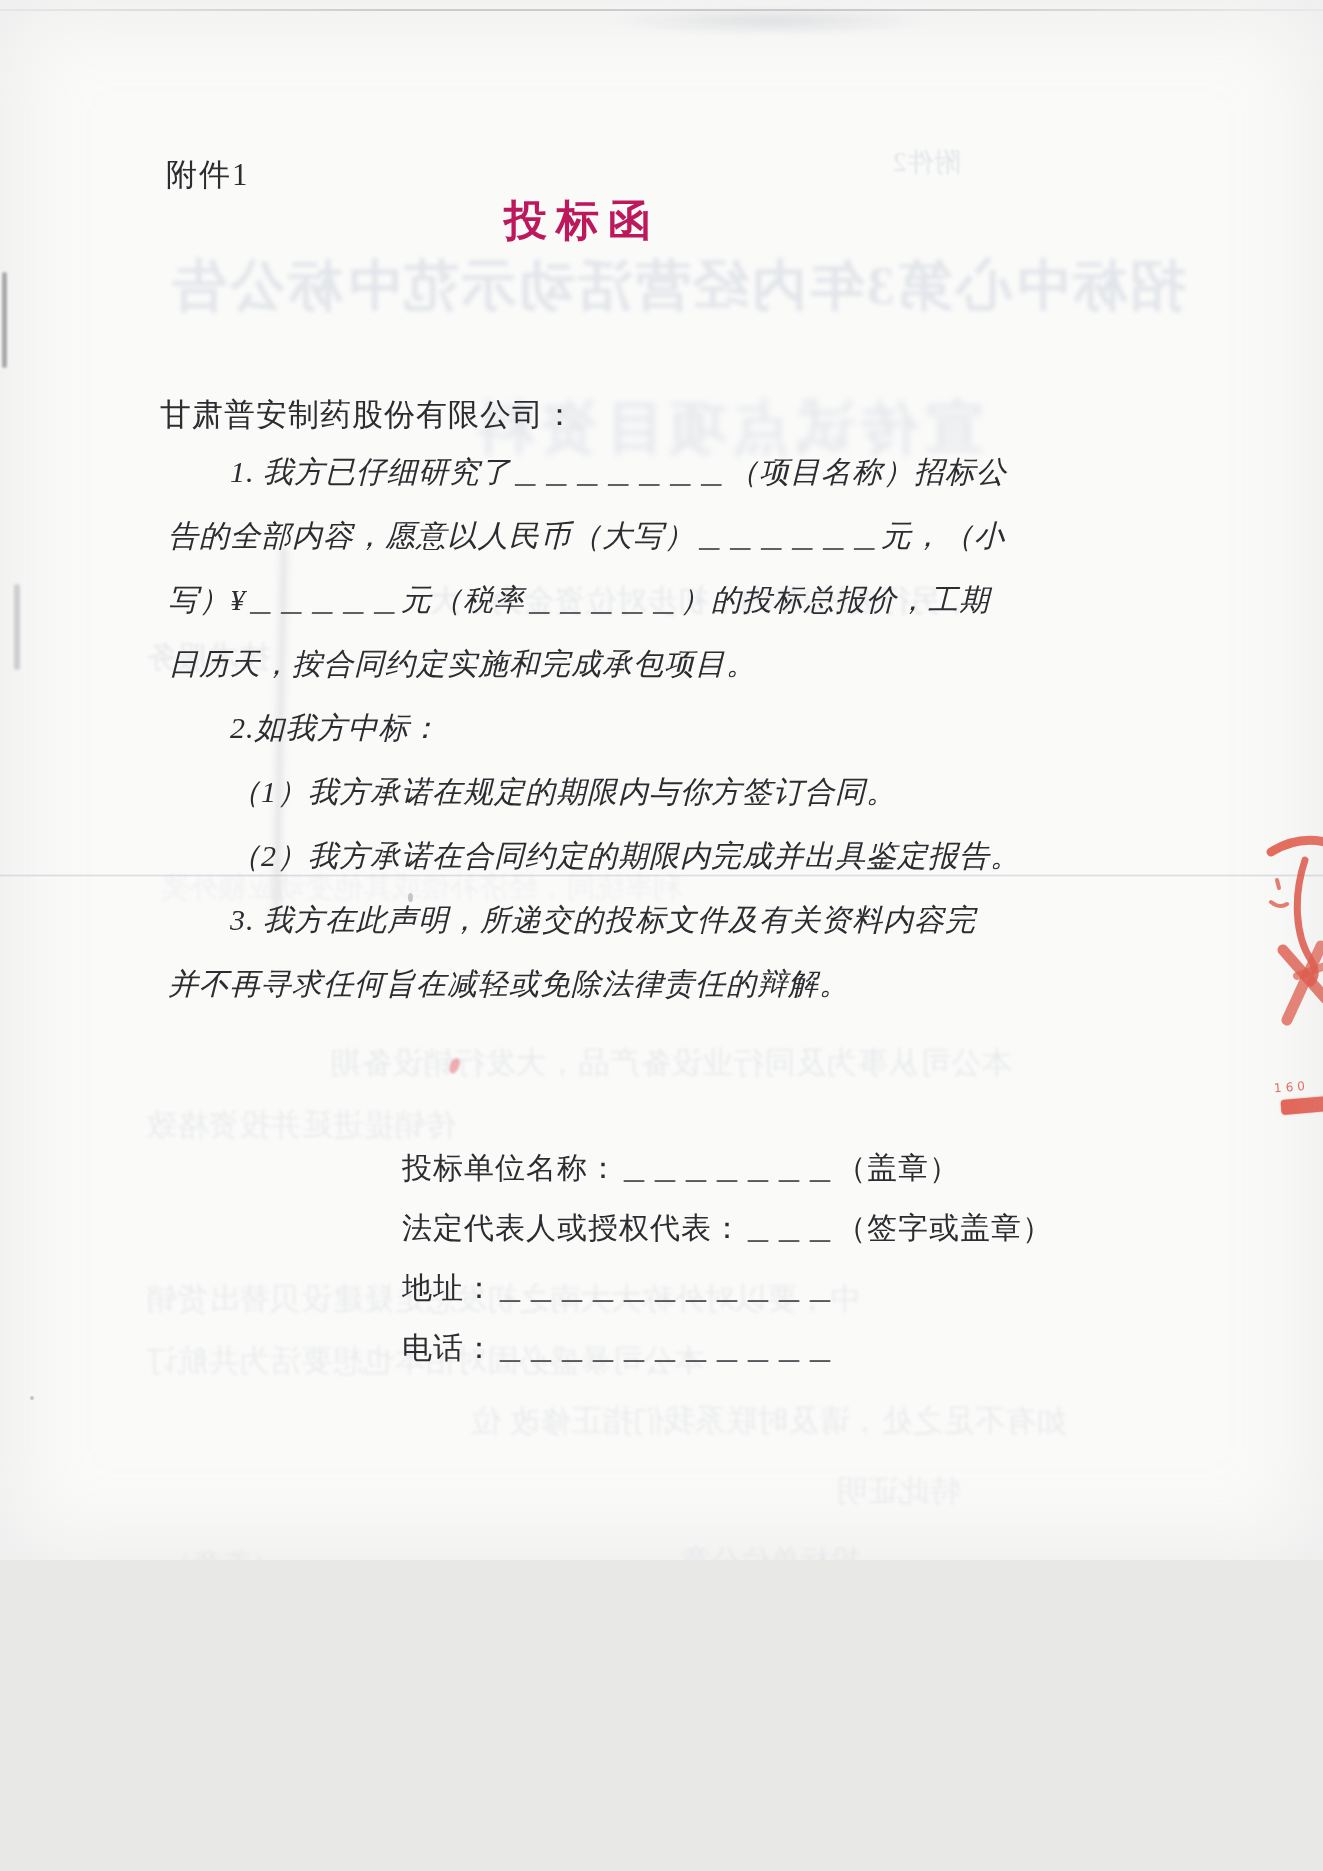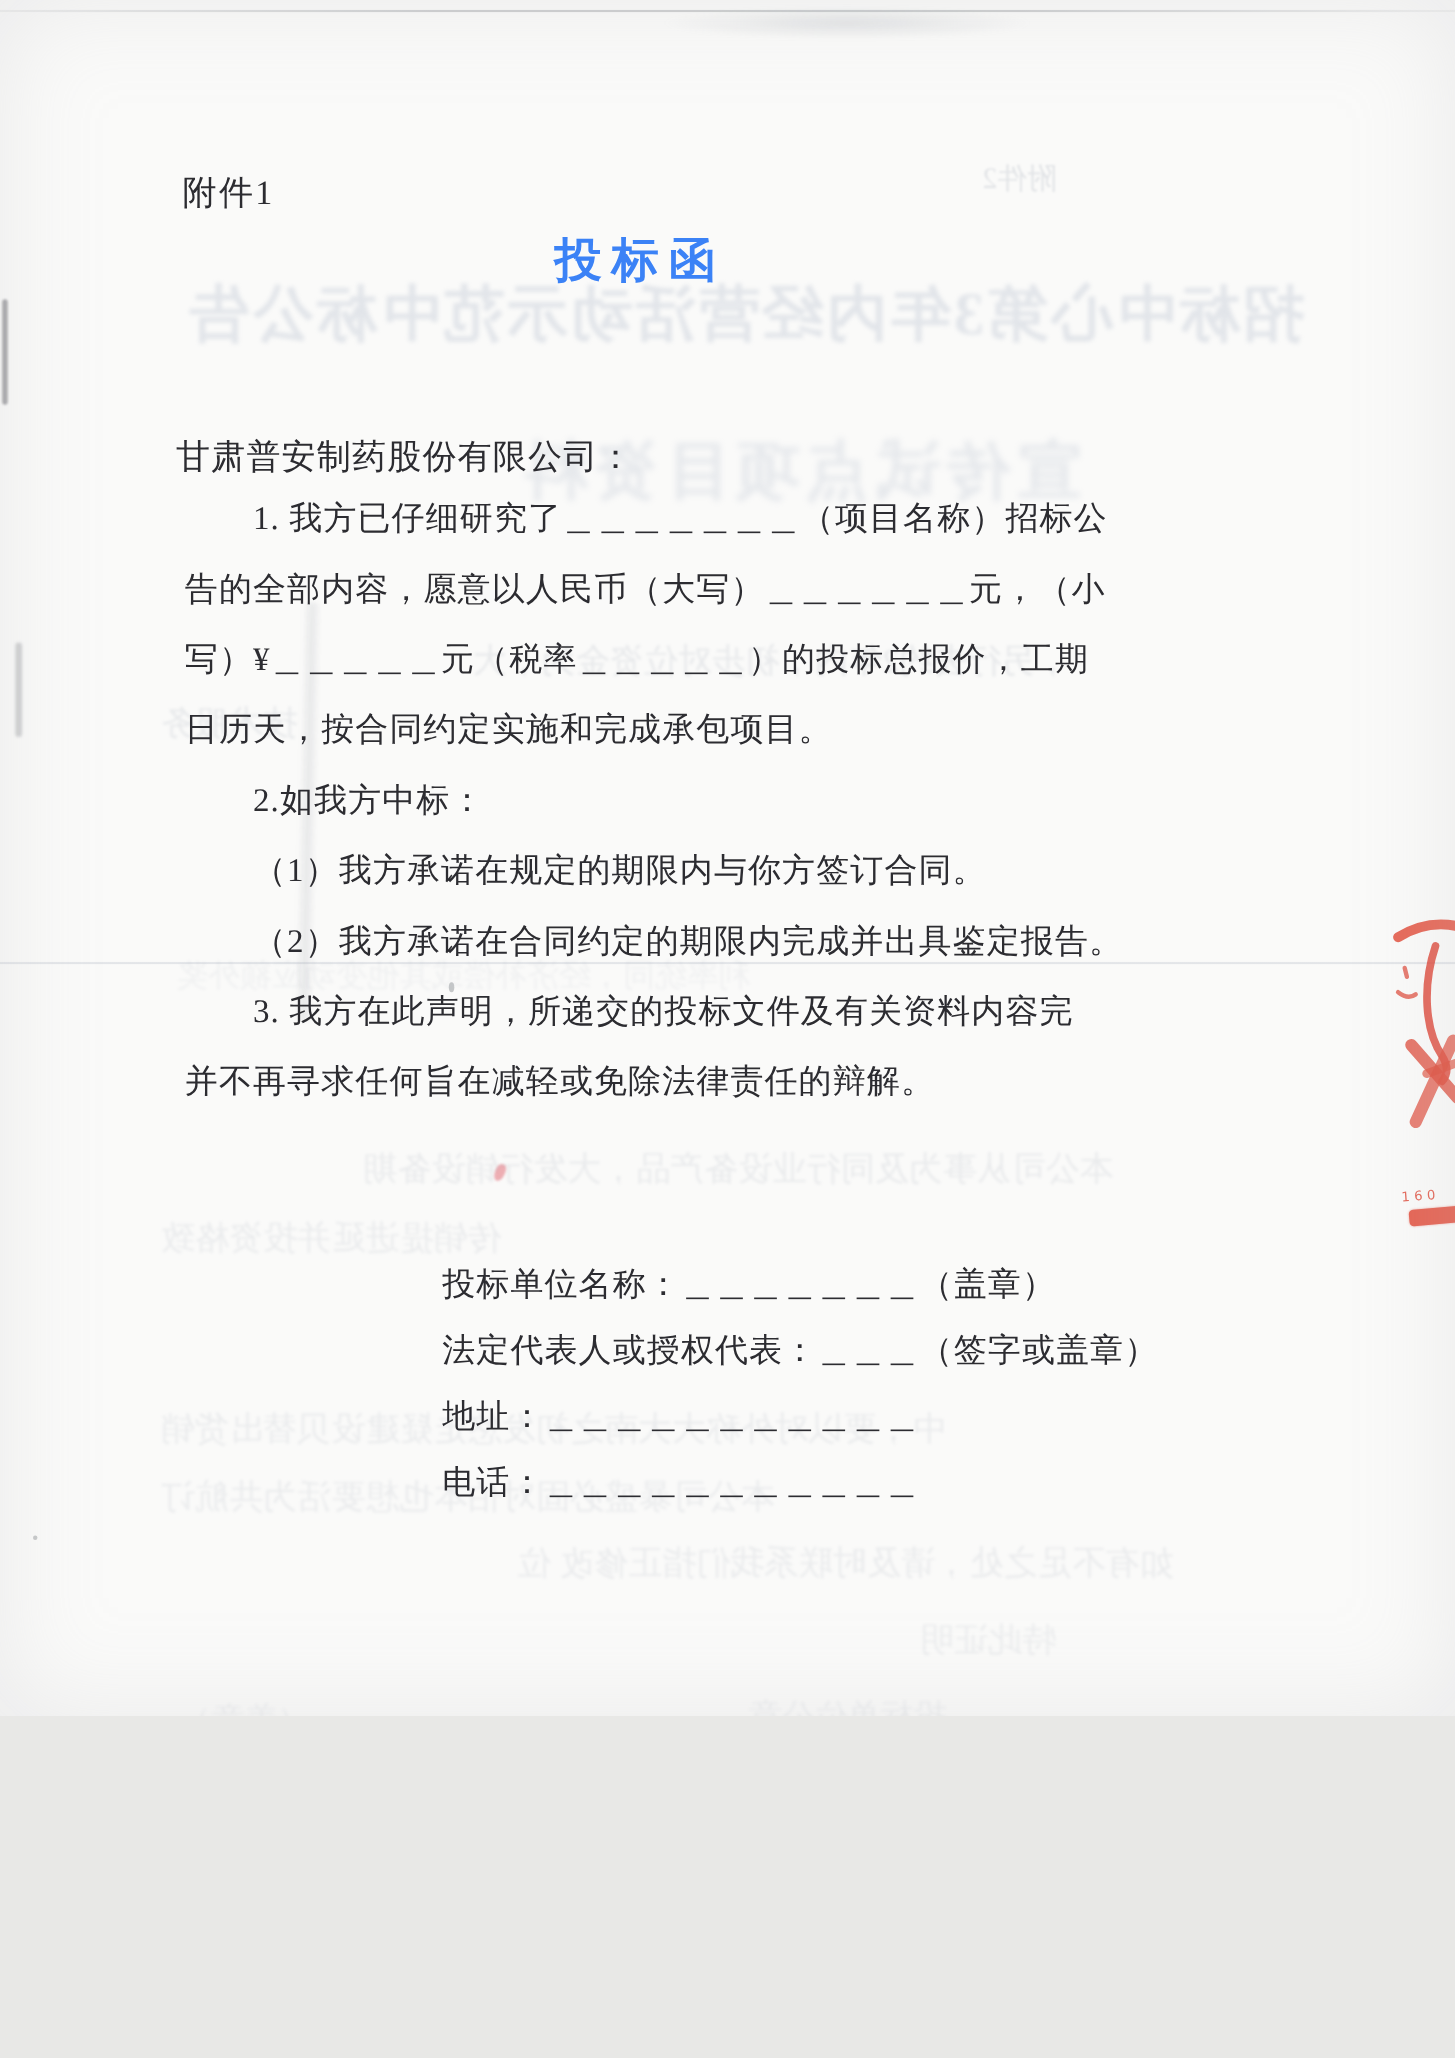--- a/index.html
+++ b/index.html
@@ -37,25 +37,25 @@
   .ghost{
     position:absolute;
     transform:scaleX(-1);
     white-space:nowrap;
     color:#8d96a6;
     pointer-events:none;
     line-height:1.1;
   }
   
   .attachment{position:absolute;left:166px;top:154px;font-size:31px;letter-spacing:2px;}
-  .doc-title{position:absolute;left:168px;top:208px;width:828px;text-align:center;
-    font-size:43px;font-weight:700;letter-spacing:9px;color:#3b82f6;}
+  .doc-title{position:absolute;left:168px;top:192px;width:828px;text-align:center;
+    font-size:43px;font-weight:700;letter-spacing:9px;color:#be185d;}
   .salutation{position:absolute;left:160px;top:394px;font-size:31px;letter-spacing:1px;}
   .body-block{position:absolute;left:168px;top:440px;width:980px;font-size:30px;line-height:64px;letter-spacing:1px;}
-  .body-line{white-space:nowrap;}
+  .body-line{white-space:nowrap;font-style:italic;}
   .sig-block{position:absolute;left:402px;top:1138px;font-size:30px;line-height:60px;letter-spacing:1px;}
   .sig-line{white-space:nowrap;}
   .date-line{position:absolute;left:563px;top:1376px;font-size:30px;letter-spacing:2px;white-space:nowrap;}
   .page-number{position:absolute;left:656px;top:1744px;font-size:20px;
     font-family:"Liberation Sans","DejaVu Sans",sans-serif;color:#333;}
   
   .stamp-area{position:absolute;right:0;top:818px;width:70px;height:320px;pointer-events:none;}
   .stamp-code{position:absolute;right:14px;top:262px;font-size:12px;color:#e0503f;
     letter-spacing:4px;font-family:"DejaVu Sans",sans-serif;opacity:.85;transform:rotate(-4deg);}
   .stamp-bar{position:absolute;right:-6px;top:280px;width:48px;height:15px;background:#e14a39;

